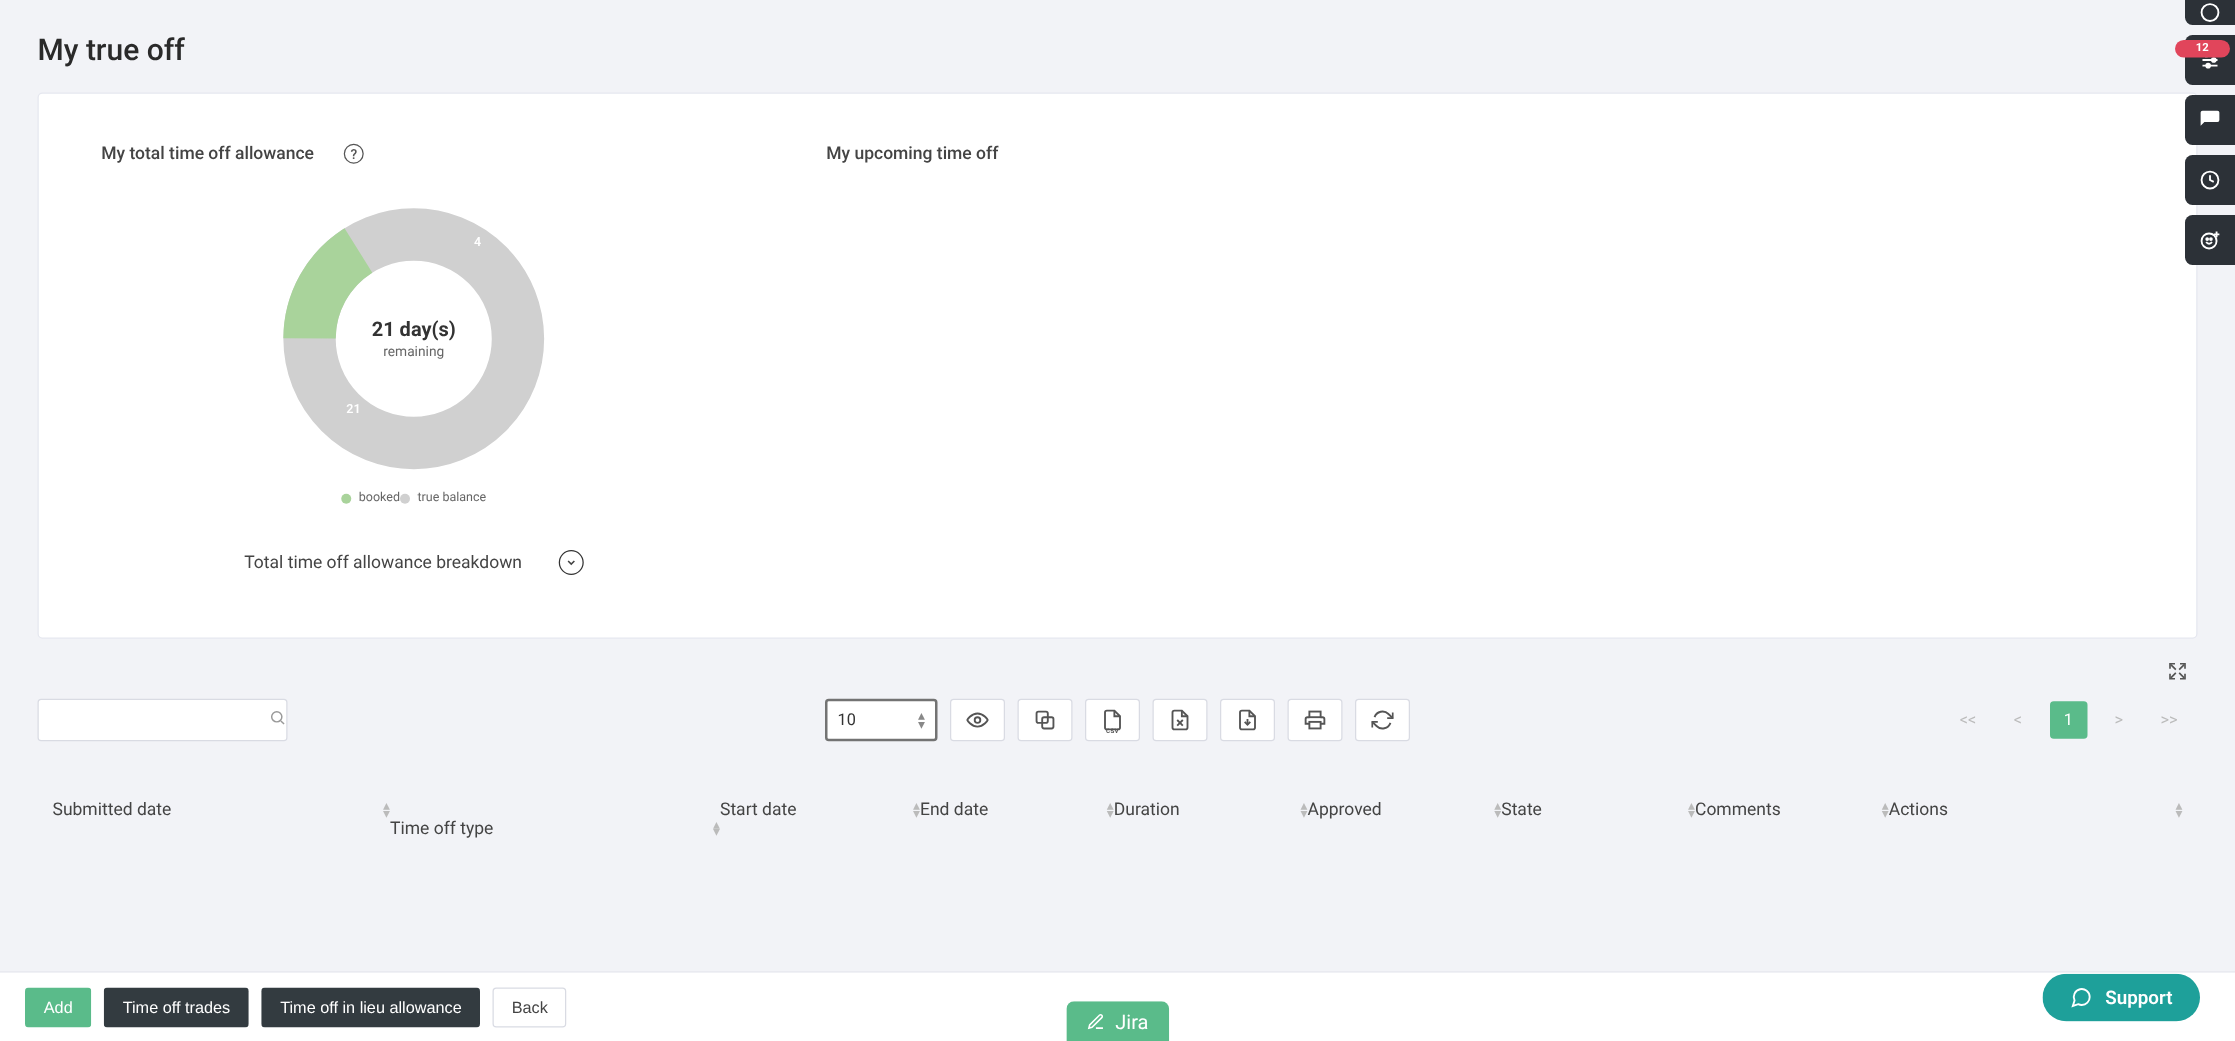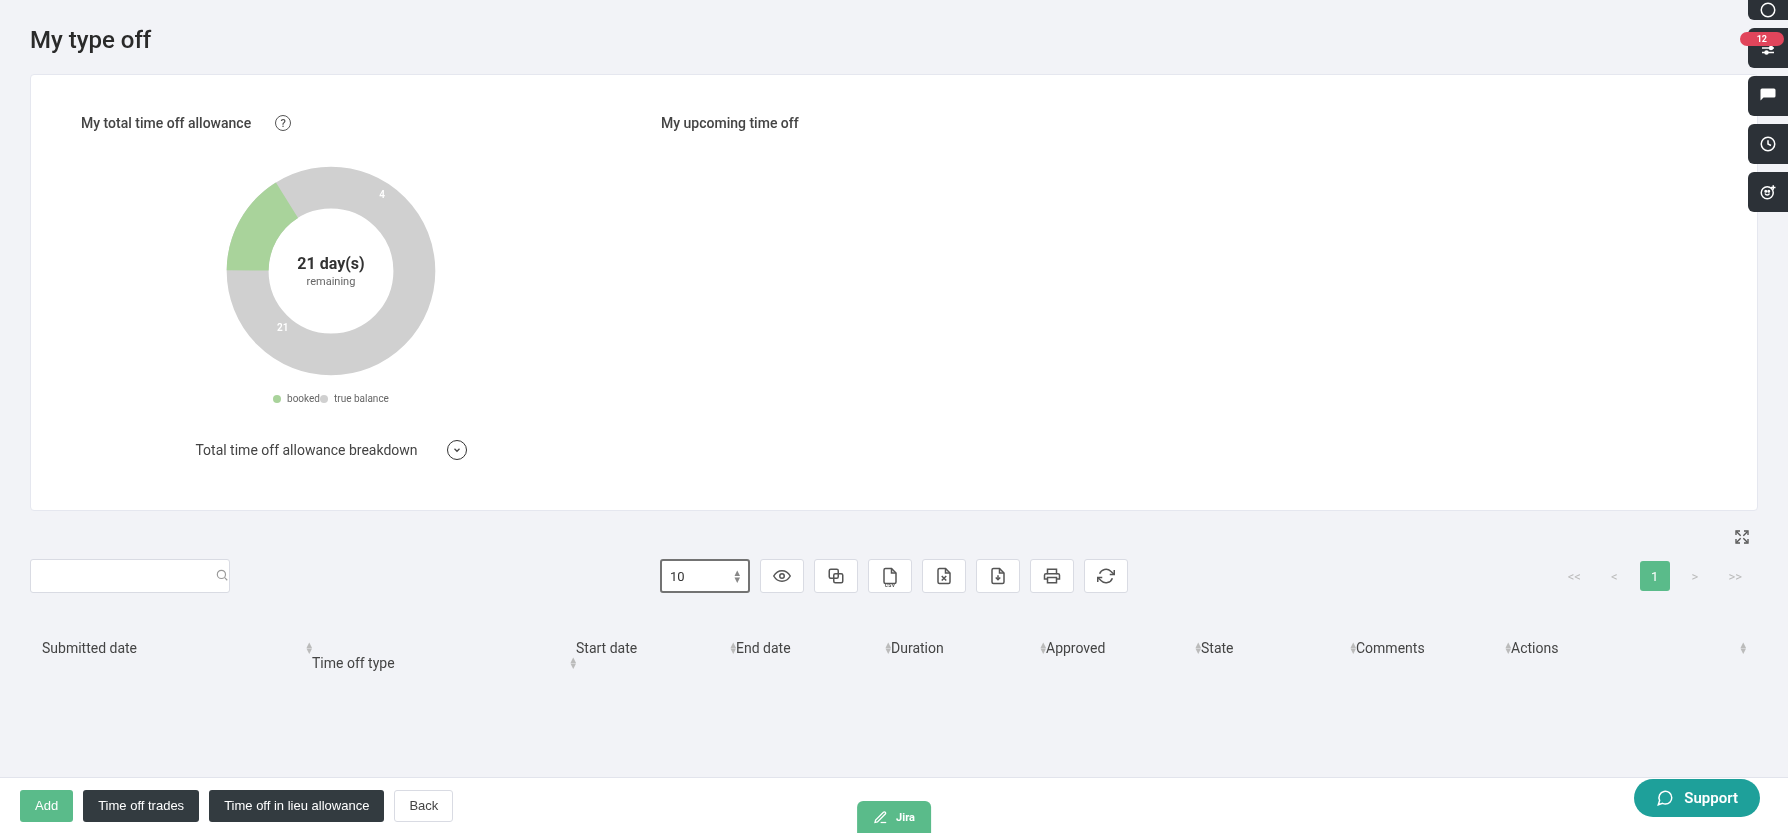--- a/index.html
+++ b/index.html
@@ -173,21 +173,21 @@
 }
 .btn { height: 32px; border-radius: 3px; font-size: 13px; padding: 0 14px; border: 1px solid transparent; cursor: pointer; display: inline-flex; align-items: center; }
 .btn-green { background: #5abb8a; color: #fff; }
 .btn-dark { background: #333b40; color: #fff; }
 .btn-white { background: #fff; color: #444; border: 1px solid #d9dbe3; }
 .jira-btn {
   position: fixed; left: 50%; transform: translateX(-50%);
   bottom: 0;
   background: #5abb8a; color: #fff; border-radius: 6px 6px 0 0;
   height: 32px; padding: 0 16px; display: flex; align-items: center; gap: 8px;
-  font-size: 11px; font-weight: 700;
+  font-size: 16px; font-weight: 400;
 }
 .jira-btn svg { width: 15px; height: 15px; }
 .support-btn {
   position: fixed; right: 28px; bottom: 16px;
   background: #1ea09a; color: #fff; border-radius: 22px;
   height: 38px; padding: 0 22px; display: flex; align-items: center; gap: 10px;
   font-size: 15px; font-weight: 600;
 }
 .support-btn svg { width: 18px; height: 18px; }
 
@@ -204,21 +204,21 @@
   position: absolute; top: 4px; right: 4px;
   background: #e1455b; color: #fff; font-size: 9px; font-weight: 700;
   min-width: 14px; height: 14px; border-radius: 7px;
   display: flex; align-items: center; justify-content: center; padding: 0 17px;
 }
 .side-btn svg { width: 18px; height: 18px; }
 </style>
 </head>
 <body>
 
-<h1 class="page-title">My type off</h1>
+<h1 class="page-title">My true off</h1>
 
 <div class="card">
   <div class="card-left">
     <div class="section-title">
       <span>My total time off allowance</span>
       <span class="help-icon">?</span>
     </div>
     <div class="donut-wrap">
       <svg viewBox="0 0 42 42">
         <circle cx="21" cy="21" r="15.9155" fill="none" stroke="#d0d0d0" stroke-width="8"></circle>

